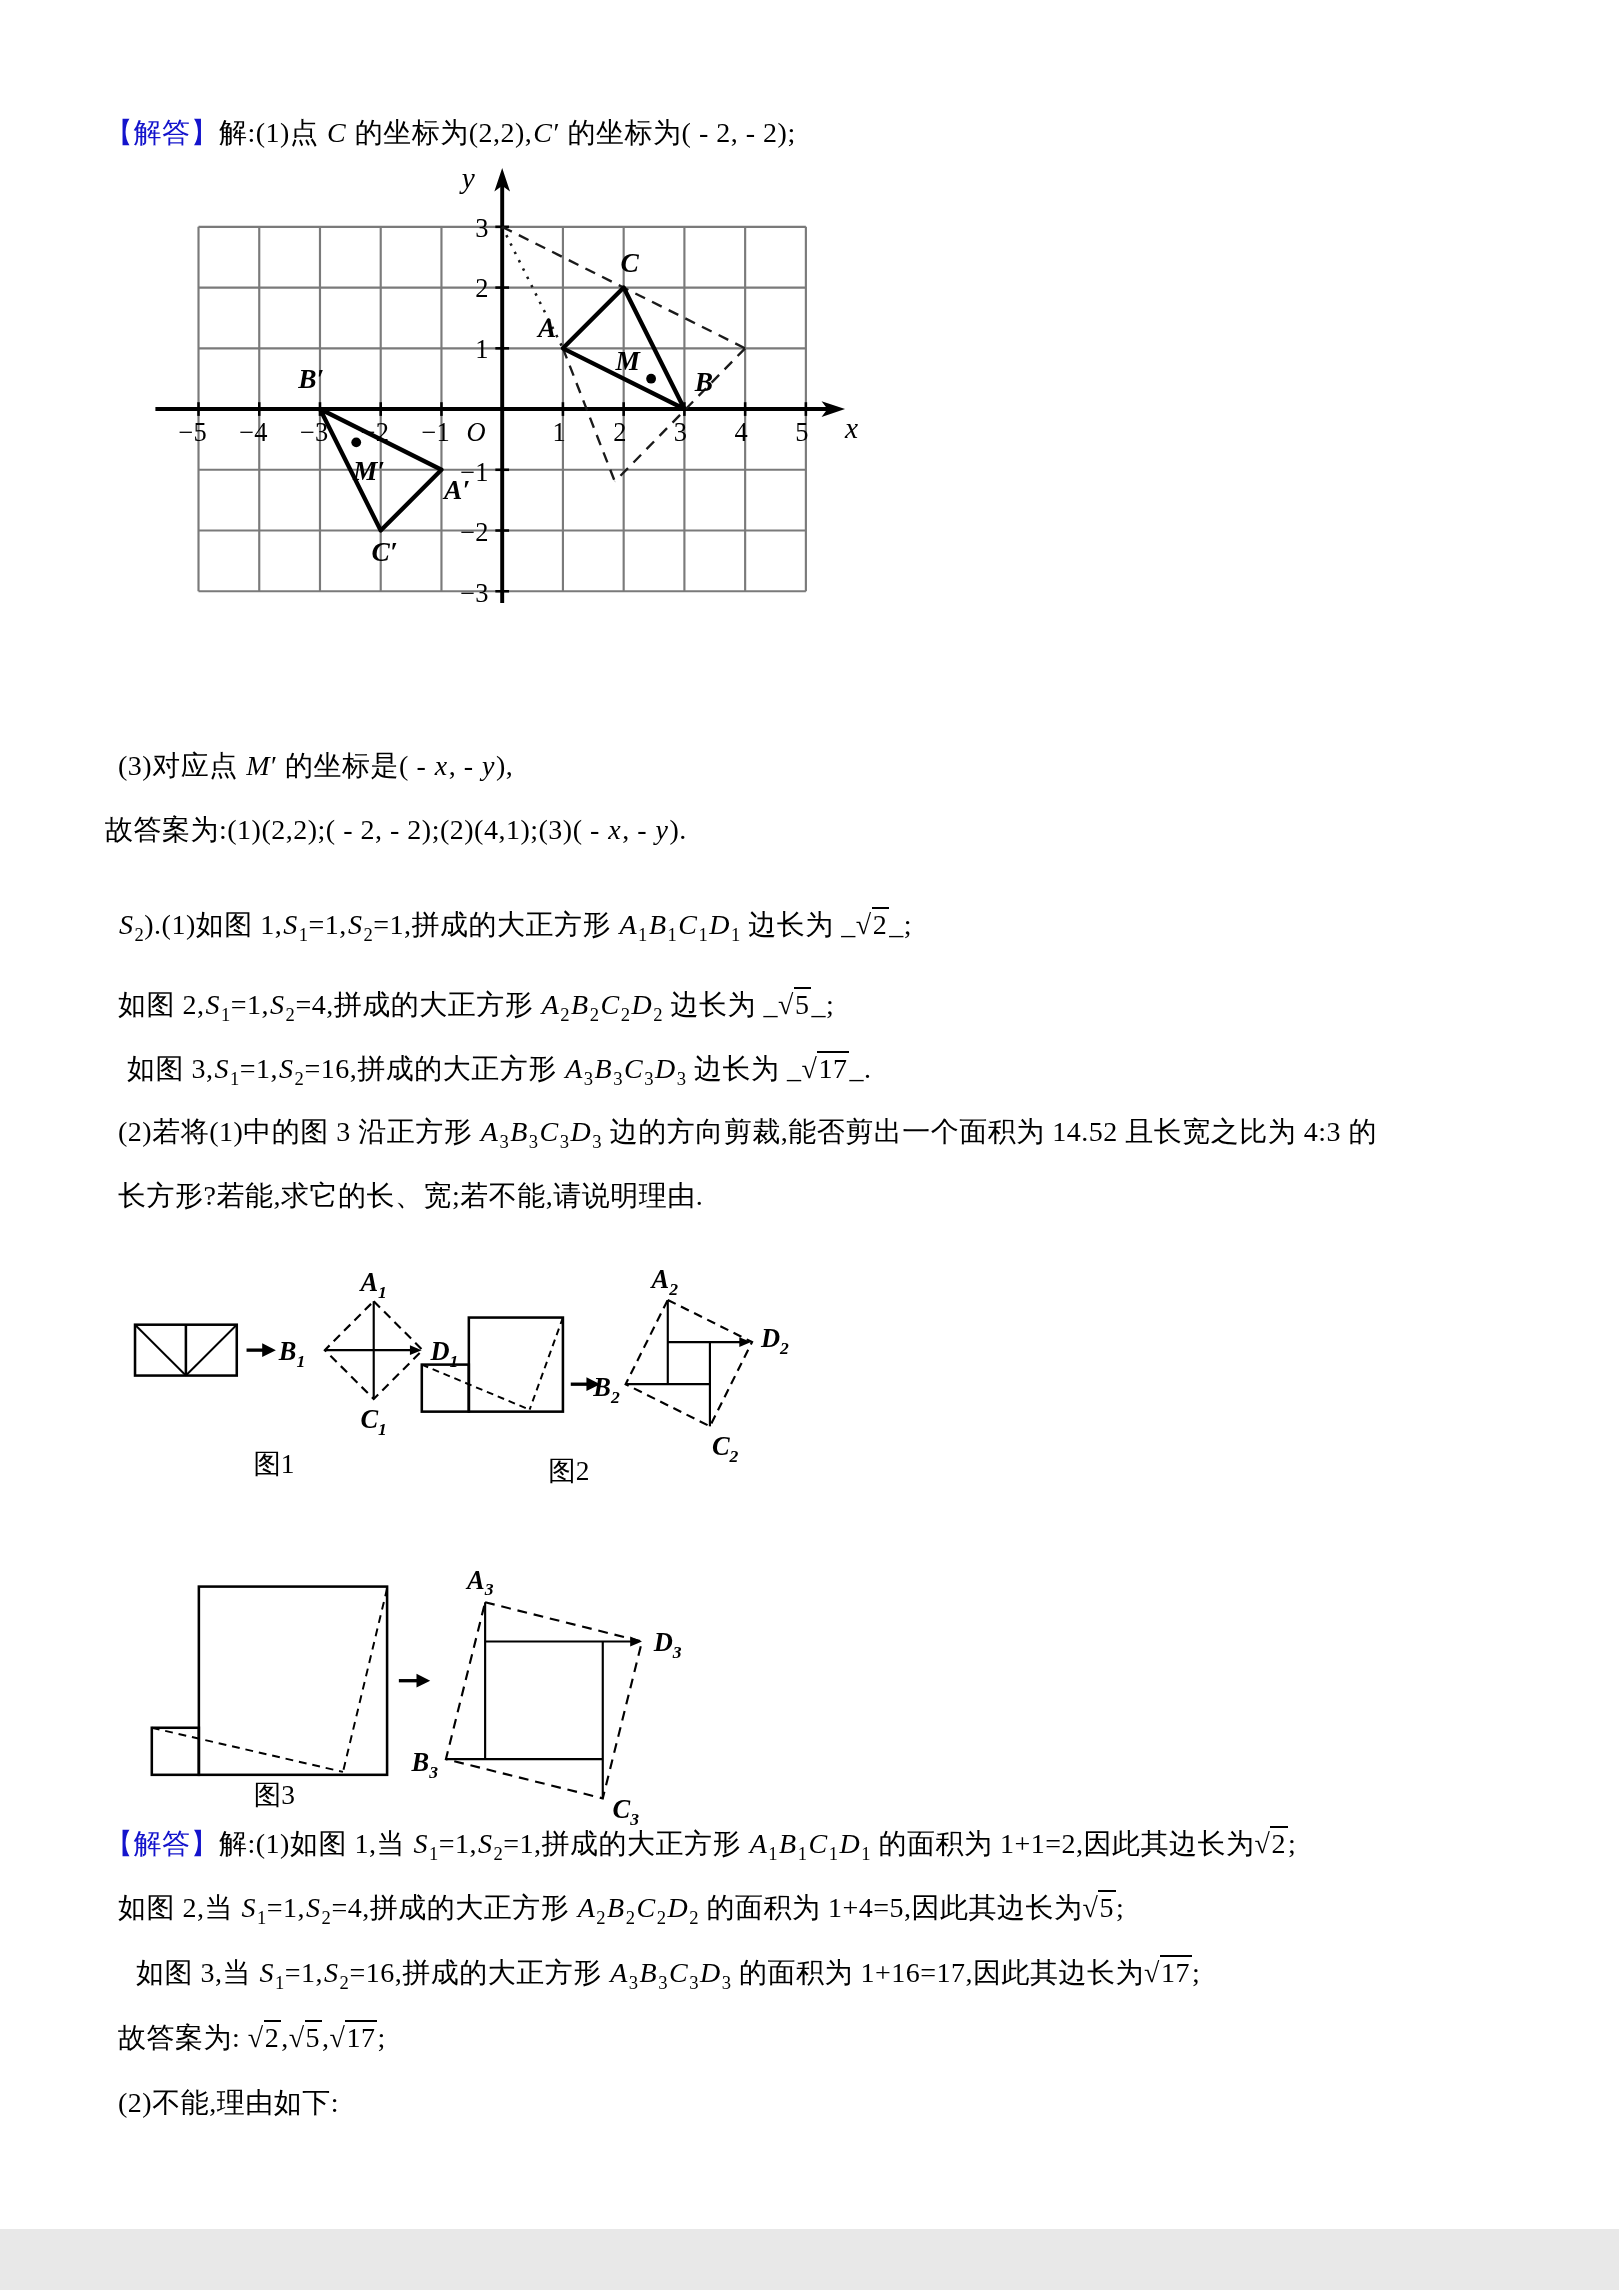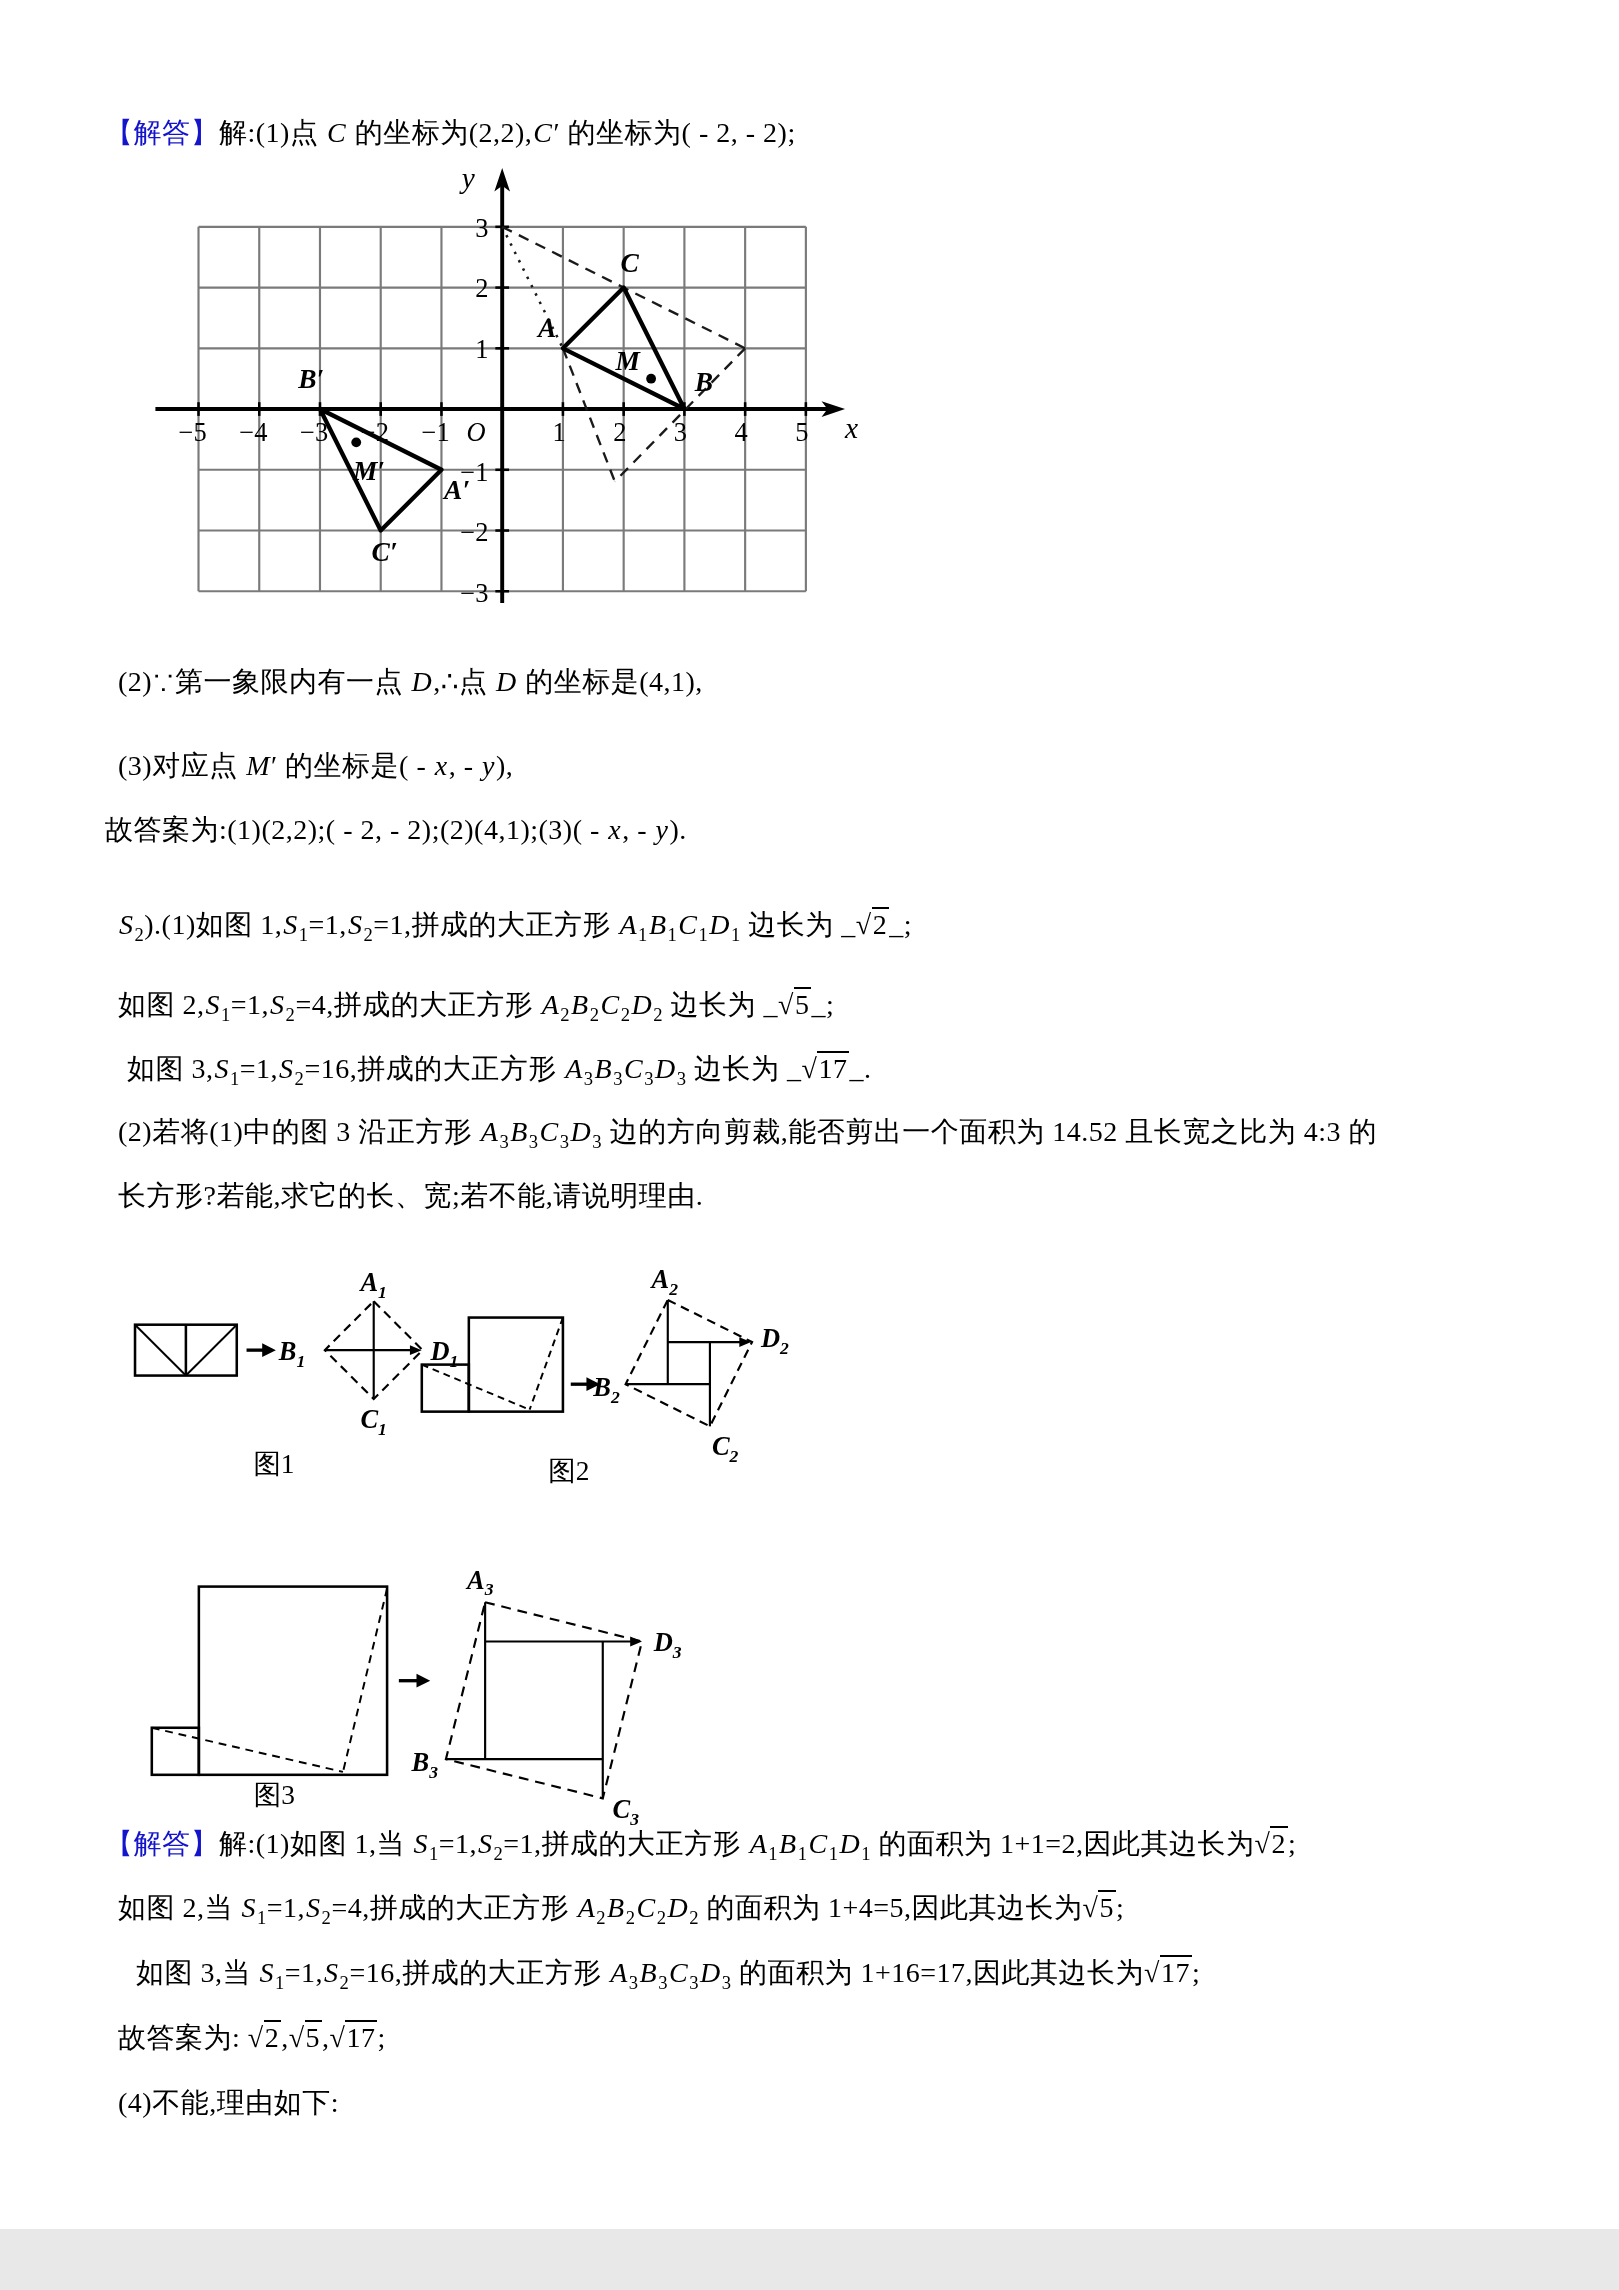--- a/index.html
+++ b/index.html
@@ -118,21 +118,20 @@
       <text x="530" y="152">C</text>
       <text x="606" y="274">B</text>
       <text x="528" y="252">M</text>
       <text x="205" y="271">B′</text>
       <text x="354" y="384">A′</text>
       <text x="280" y="447">C′</text>
       <text x="264" y="364">M′</text>
     </g>
   </svg>
 
-  <div class="ln" style="top:663px;left:118px;"><span>(2)∵第一象限内有一点 <i>D</i>,∴点 <i>D</i> 的坐标是(4,1),</span></div>
   <div class="ln" style="top:726px;left:118px;margin-top:21px;"><span>(3)对应点 <i>M</i>′ 的坐标是( - <i>x</i>, - <i>y</i>),</span></div>
   <div class="ln" style="top:790px;left:105px;margin-top:21px;"><span>故答案为:(1)(2,2);( - 2, - 2);(2)(4,1);(3)( - <i>x</i>, - <i>y</i>).</span></div>
 
   <div class="ln" style="top:906px;left:118px;"><span><i>S</i><sub>2</sub>).(1)如图 1,<i>S</i><sub>1</sub>=1,<i>S</i><sub>2</sub>=1,拼成的大正方形 <i>A</i><sub>1</sub><i>B</i><sub>1</sub><i>C</i><sub>1</sub><i>D</i><sub>1</sub> 边长为 _<span class="sq">√<span class="sr">2</span></span>_;</span></div>
   <div class="ln" style="top:986px;left:118px;"><span>如图 2,<i>S</i><sub>1</sub>=1,<i>S</i><sub>2</sub>=4,拼成的大正方形 <i>A</i><sub>2</sub><i>B</i><sub>2</sub><i>C</i><sub>2</sub><i>D</i><sub>2</sub> 边长为 _<span class="sq">√<span class="sr">5</span></span>_;</span></div>
   <div class="ln" style="top:1050px;left:118px;margin-left:9px;"><span>如图 3,<i>S</i><sub>1</sub>=1,<i>S</i><sub>2</sub>=16,拼成的大正方形 <i>A</i><sub>3</sub><i>B</i><sub>3</sub><i>C</i><sub>3</sub><i>D</i><sub>3</sub> 边长为 _<span class="sq">√<span class="sr">17</span></span>_.</span></div>
   <div class="ln" style="top:1113px;left:118px;"><span>(2)若将(1)中的图 3 沿正方形 <i>A</i><sub>3</sub><i>B</i><sub>3</sub><i>C</i><sub>3</sub><i>D</i><sub>3</sub> 边的方向剪裁,能否剪出一个面积为 14.52 且长宽之比为 4:3 的</span></div>
   <div class="ln" style="top:1177px;left:118px;"><span>长方形?若能,求它的长、宽;若不能,请说明理由.</span></div>
 
   <svg style="top:1266px;left:127px;" width="333" height="225" viewBox="0 0 340 230">
@@ -208,16 +207,16 @@
     <text class="flab" x="302" y="262" text-anchor="end"><tspan>B</tspan><tspan class="fsub" dy="7">3</tspan></text>
     <text class="flab" x="522" y="140"><tspan>D</tspan><tspan class="fsub" dy="7">3</tspan></text>
     <text class="flab" x="480" y="310"><tspan>C</tspan><tspan class="fsub" dy="7">3</tspan></text>
     <text class="fcap" x="135" y="296" text-anchor="middle">图3</text>
   </svg>
 
   <div class="ln" style="top:1825px;left:105px;"><span class="blue">【解答】</span><span>解:(1)如图 1,当 <i>S</i><sub>1</sub>=1,<i>S</i><sub>2</sub>=1,拼成的大正方形 <i>A</i><sub>1</sub><i>B</i><sub>1</sub><i>C</i><sub>1</sub><i>D</i><sub>1</sub> 的面积为 1+1=2,因此其边长为<span class="sq">√<span class="sr">2</span></span>;</span></div>
   <div class="ln" style="top:1889px;left:118px;"><span>如图 2,当 <i>S</i><sub>1</sub>=1,<i>S</i><sub>2</sub>=4,拼成的大正方形 <i>A</i><sub>2</sub><i>B</i><sub>2</sub><i>C</i><sub>2</sub><i>D</i><sub>2</sub> 的面积为 1+4=5,因此其边长为<span class="sq">√<span class="sr">5</span></span>;</span></div>
   <div class="ln" style="top:1954px;left:118px;margin-left:18px;"><span>如图 3,当 <i>S</i><sub>1</sub>=1,<i>S</i><sub>2</sub>=16,拼成的大正方形 <i>A</i><sub>3</sub><i>B</i><sub>3</sub><i>C</i><sub>3</sub><i>D</i><sub>3</sub> 的面积为 1+16=17,因此其边长为<span class="sq">√<span class="sr">17</span></span>;</span></div>
   <div class="ln" style="top:2019px;left:118px;"><span>故答案为: <span class="sq">√<span class="sr">2</span></span>,<span class="sq">√<span class="sr">5</span></span>,<span class="sq">√<span class="sr">17</span></span>;</span></div>
-  <div class="ln" style="top:2084px;left:118px;"><span>(4)不能,理由如下:</span></div>
+  <div class="ln" style="top:2084px;left:118px;"><span>(2)不能,理由如下:</span></div>
 
 </div>
 
 
 </body></html>

